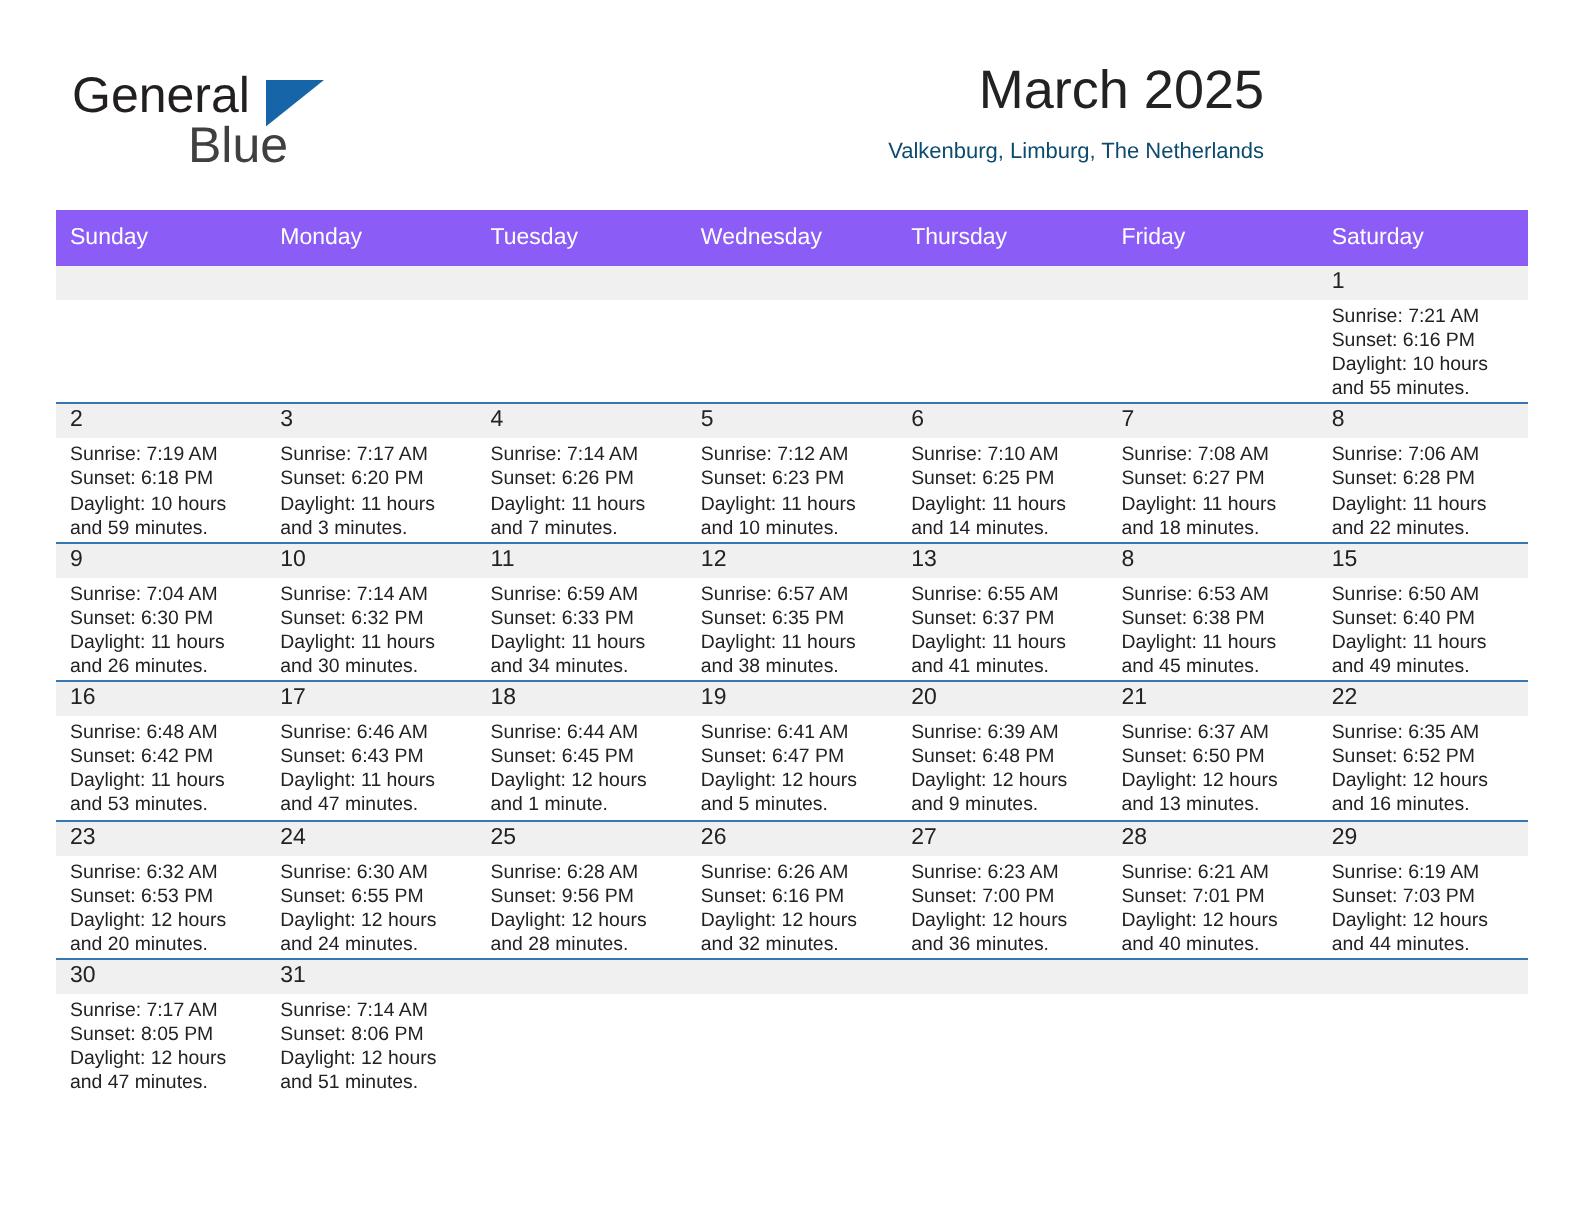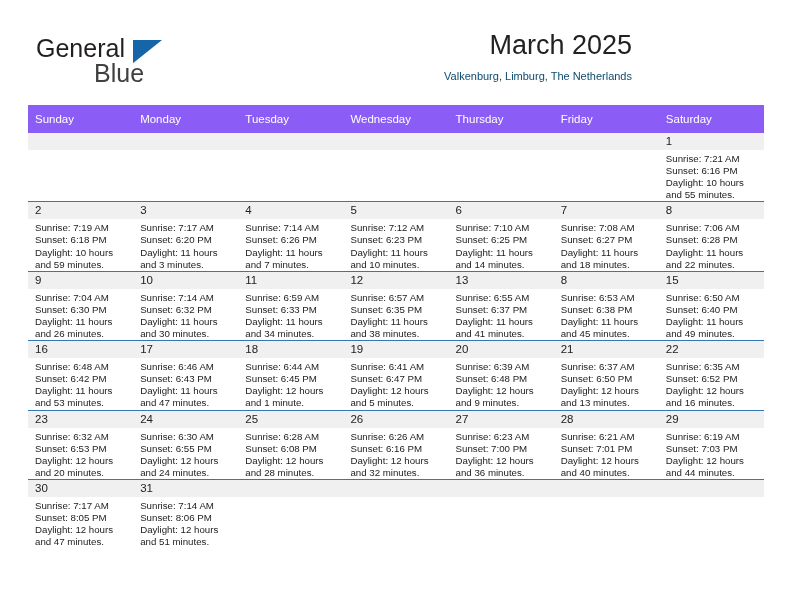--- a/index.html
+++ b/index.html
@@ -423,21 +423,21 @@
               <div class="cell-line">Sunrise: 6:30 AM</div>
               <div class="cell-line">Sunset: 6:55 PM</div>
               <div class="cell-line">Daylight: 12 hours</div>
               <div class="cell-line">and 24 minutes.</div>
             </div>
           </td>
           <td>
             <div class="daynum-band">25</div>
             <div class="cell-body">
               <div class="cell-line">Sunrise: 6:28 AM</div>
-              <div class="cell-line">Sunset: 6:08 PM</div>
+              <div class="cell-line">Sunset: 9:56 PM</div>
               <div class="cell-line">Daylight: 12 hours</div>
               <div class="cell-line">and 28 minutes.</div>
             </div>
           </td>
           <td>
             <div class="daynum-band">26</div>
             <div class="cell-body">
               <div class="cell-line">Sunrise: 6:26 AM</div>
               <div class="cell-line">Sunset: 6:16 PM</div>
               <div class="cell-line">Daylight: 12 hours</div>

